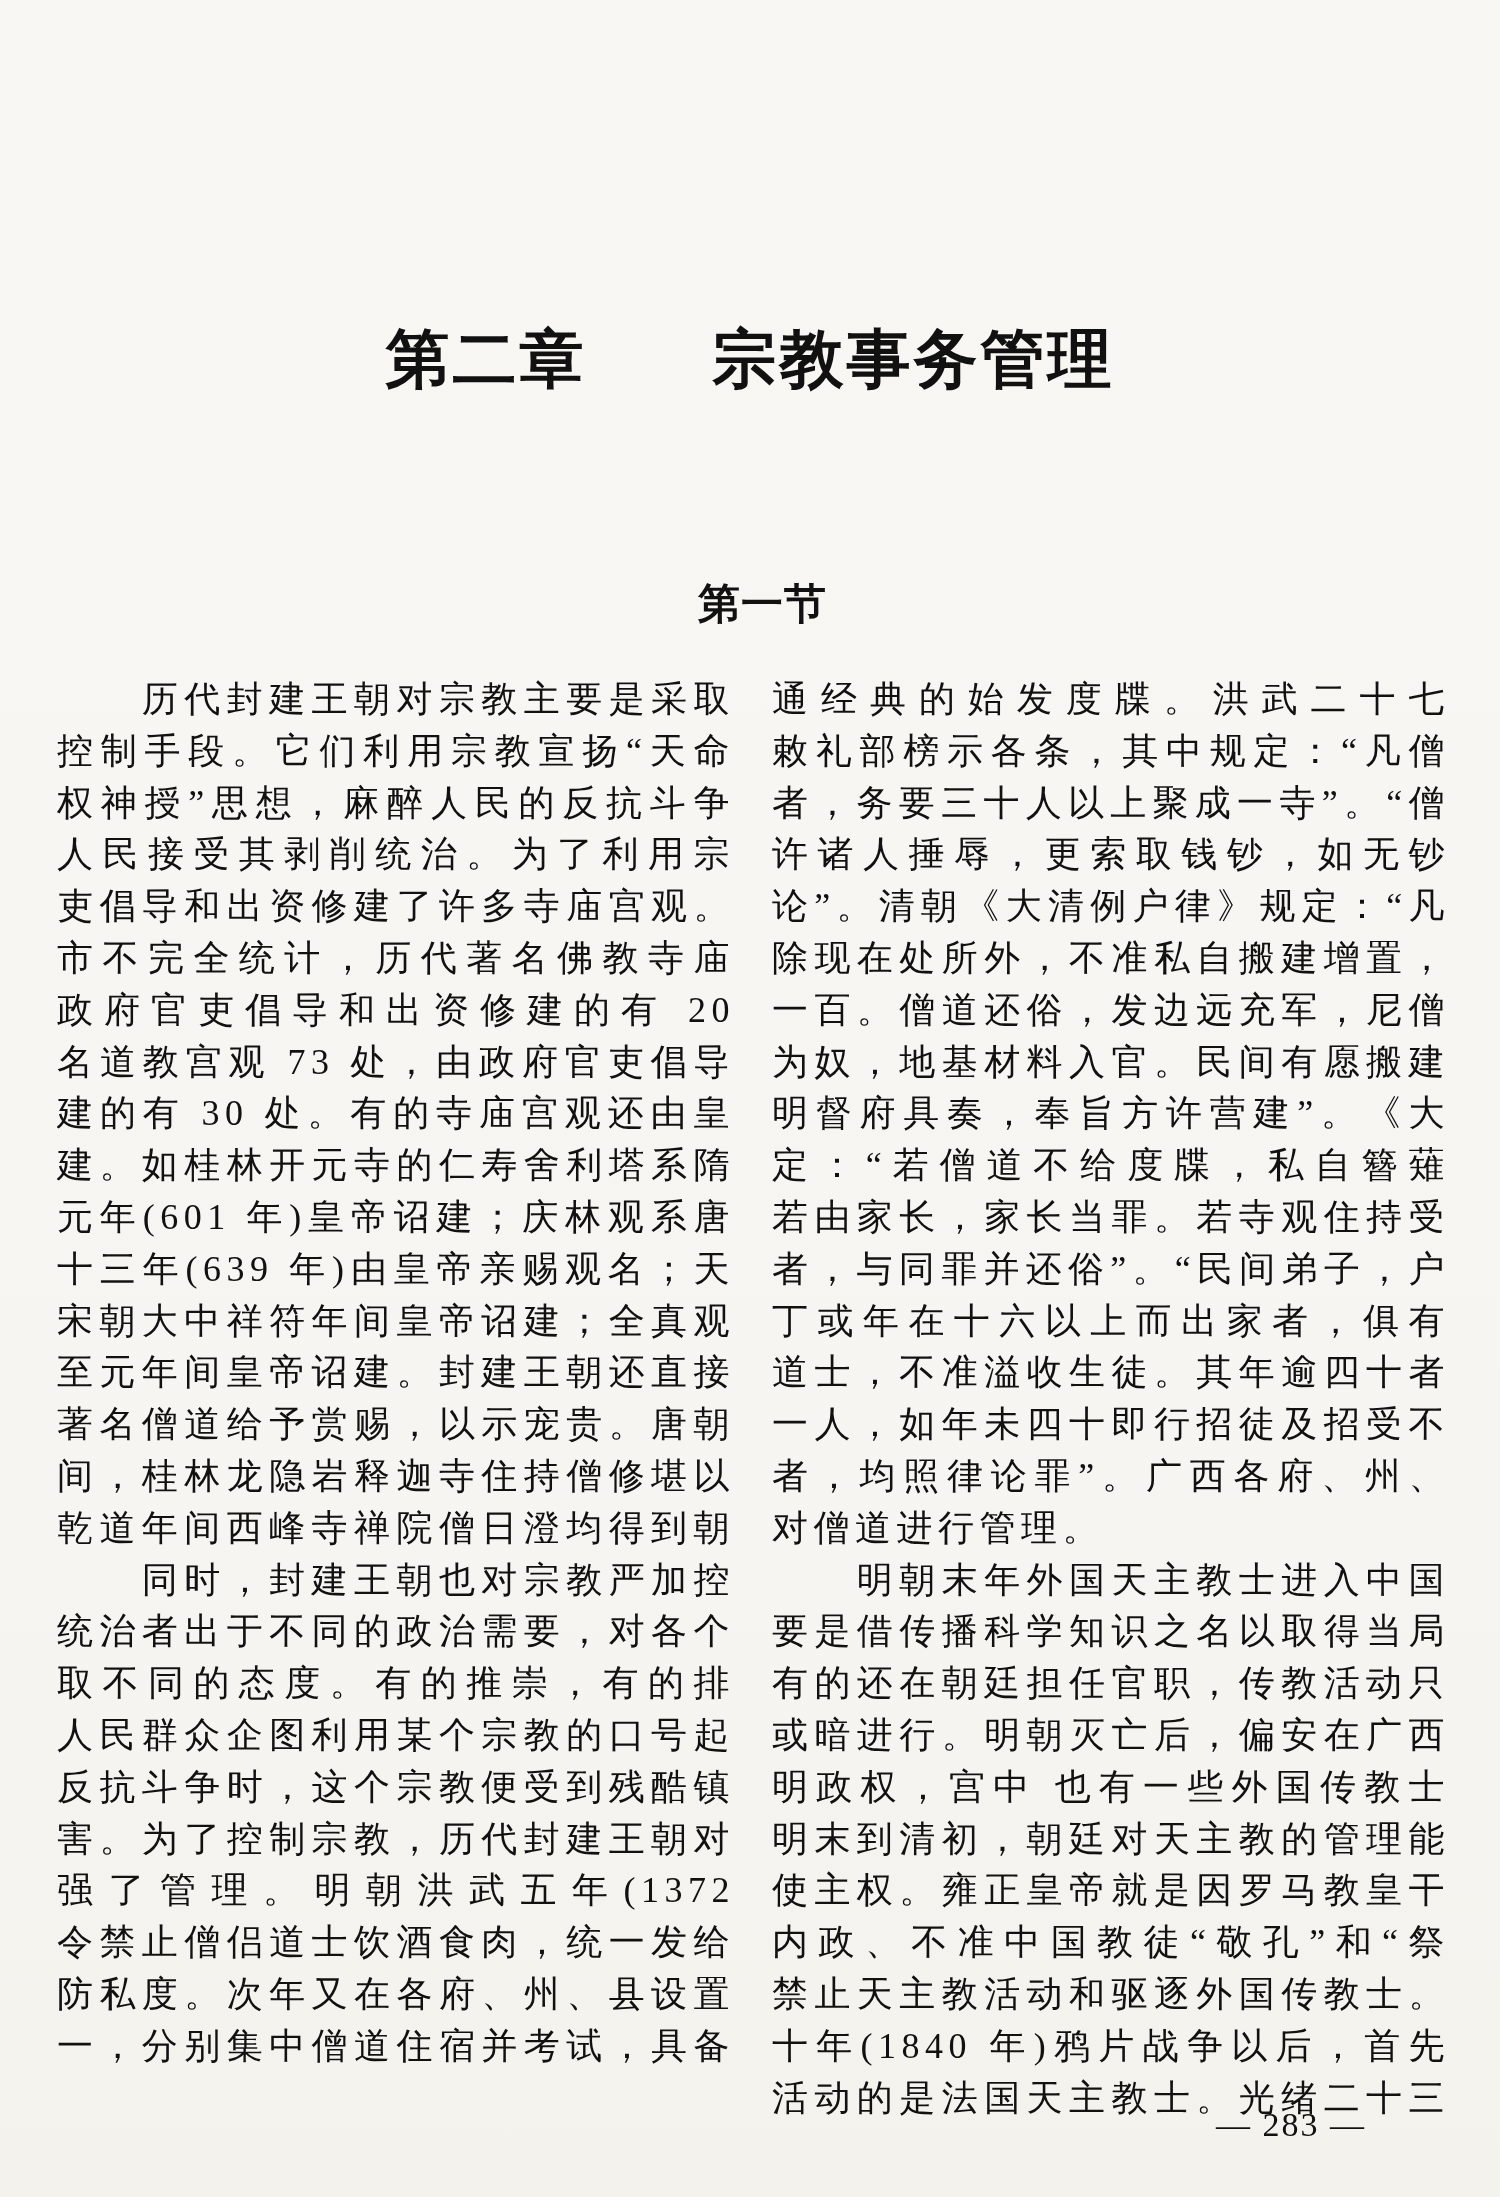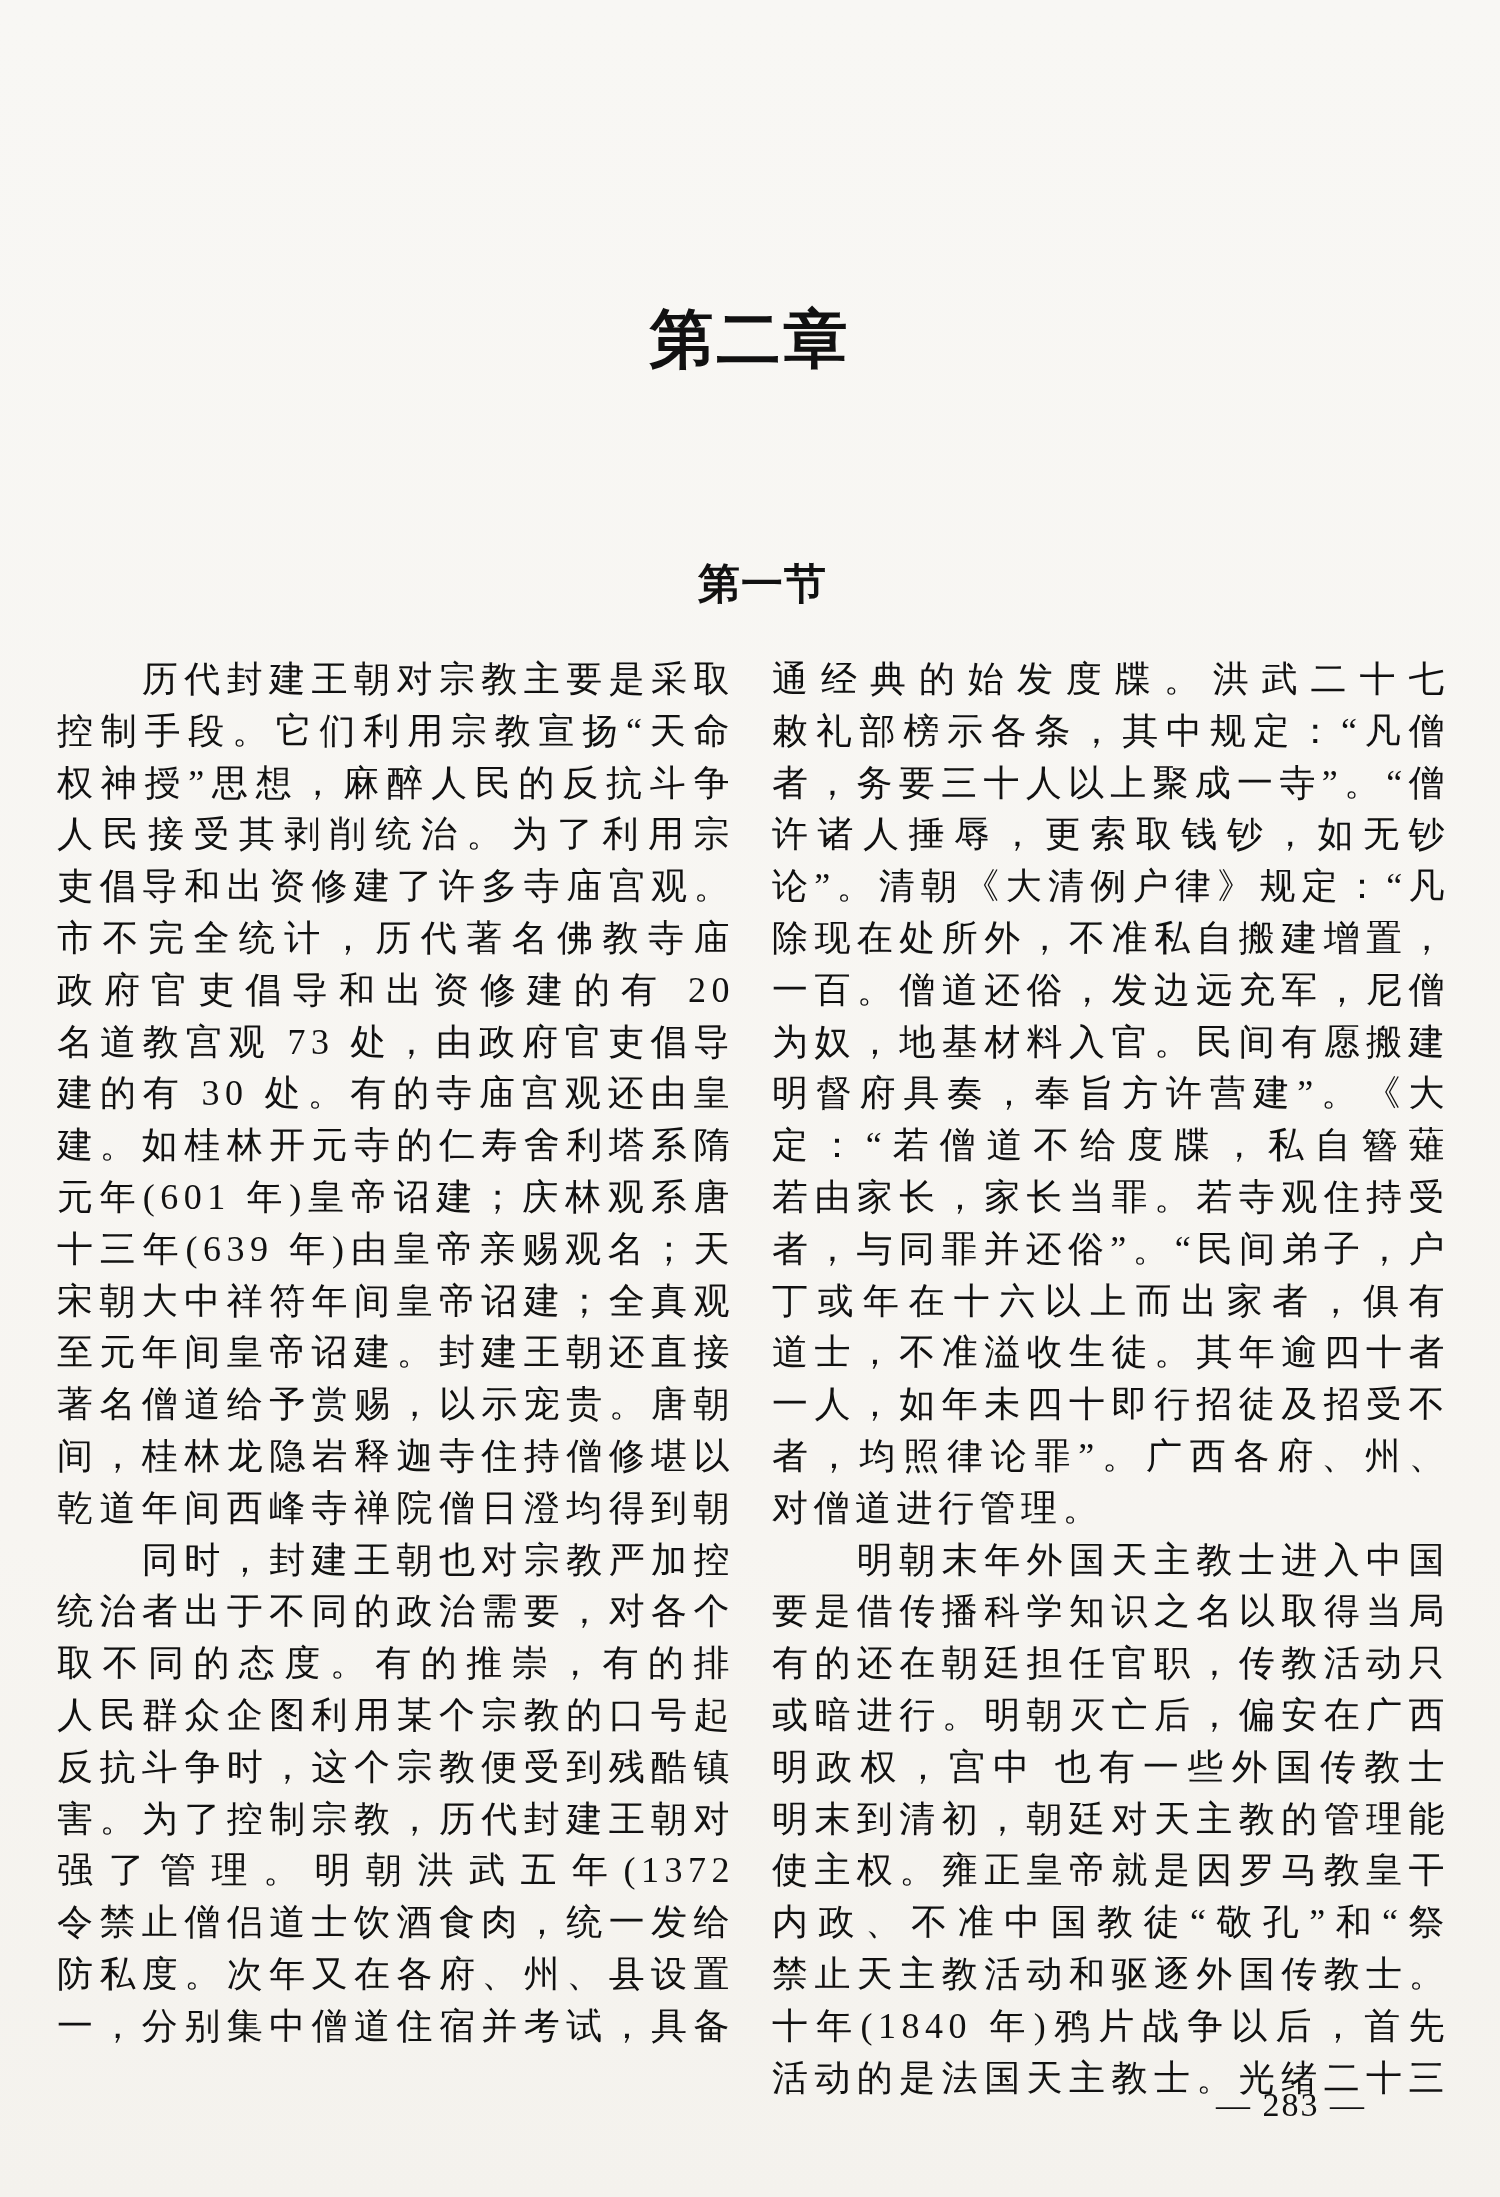--- a/index.html
+++ b/index.html
@@ -11,20 +11,21 @@
     height: 2197px;
     position: relative;
     background: linear-gradient(180deg, #f8f7f4 0%, #f7f5f1 70%, #f4f2ed 100%);
     font-family: "Liberation Serif", "DejaVu Serif", serif;
     color: #111111;
     overflow: hidden;
   }
   .page {
     position: absolute;
     inset: 0;
+    margin-top: 20px;
   }
   
   .chapter-heading {
     position: absolute;
     top: 296px;
     left: 0;
     right: 0;
     display: flex;
     justify-content: center;
     align-items: baseline;
@@ -84,20 +85,21 @@
     white-space: nowrap;
   }
 </style>
 </head>
 <body>
 
 <div class="page">
 
   <div class="chapter-heading">
     <span>第二章</span>
+    <span>宗教事务管理</span>
   </div>
 
   <div class="section-heading">
     <span>第一节</span>
   </div>
 
   <div class="column left">
       <div class="line">　　历代封建王朝对宗教主要是采取利用和</div>
       <div class="line">控制手段。它们利用宗教宣扬“天命论”和“君</div>
       <div class="line">权神授”思想，麻醉人民的反抗斗争意识，使</div>

